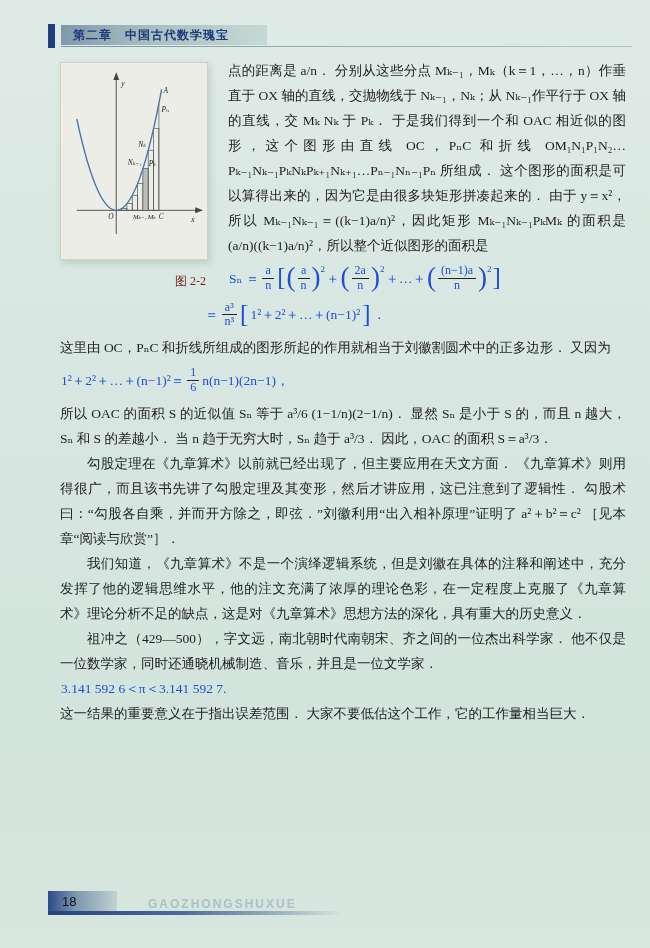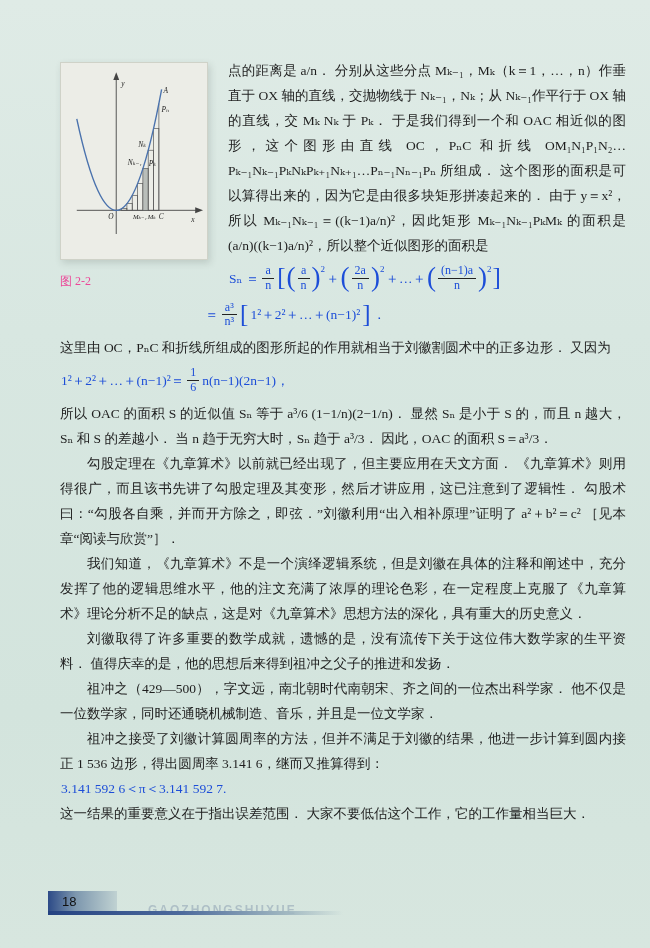--- a/index.html
+++ b/index.html
@@ -28,21 +28,21 @@
   .content{position:absolute;top:58px;left:60px;width:566px;font-size:13.5px;line-height:25px;text-align:justify;}
   .para{margin:0;}
   .indent{text-indent:2em;}
   
   .fig-float{float:left;width:158px;margin:4px 10px 2px 0;}
   .figbox{
     width:146px;height:196px;background:#ecede7;border:1px solid #cfd2c8;
     box-shadow:2px 3px 7px rgba(60,70,65,.18);
   }
   .figbox svg{display:block;width:146px;height:196px;}
-  .fig-caption{width:146px;text-align:left;font-size:12px;margin-top:9px;color:#ec4899;}
+  .fig-caption{width:146px;text-align:right;font-size:12px;margin-top:9px;color:#7f1d1d;}
   
   .eqwrap{clear:none;}
   .eq{display:flex;align-items:center;flex-wrap:nowrap;font-size:13.5px;line-height:1;margin:6px 0;color:#1d4ed8;}
   .eq .mtext{white-space:pre;padding:0 1px;}
   .frac{display:inline-flex;flex-direction:column;text-align:center;font-size:12px;line-height:1.15;margin:0 2px;vertical-align:middle;}
   .frac .fn{border-bottom:1px solid #222;padding:0 3px;display:block;}
   .frac .fd{padding:0 3px;display:block;}
   .paren{font-size:27px;font-weight:300;line-height:0;padding:0;transform:translateY(-1px);}
   .bigbr{font-size:25px;font-weight:300;line-height:0;padding:0 1px;transform:translateY(-1px);}
   .eq sup{font-size:9px;transform:translateY(-9px);line-height:0;}
@@ -54,33 +54,40 @@
   .footer{position:absolute;left:48px;top:891px;right:18px;height:30px;}
   .pagenum-box{
     position:absolute;left:0;top:0;width:69px;height:20px;
     background:linear-gradient(90deg,#2c4a87 0%,#7d97ae 40%,#c0d2d2 100%);
     display:flex;align-items:center;
   }
   .pagenum-box span{font-family:"Liberation Sans","DejaVu Sans",sans-serif;font-size:13px;color:#111;padding-left:14px;}
   .footer-bar{position:absolute;left:0;top:20px;width:295px;height:4px;
     background:linear-gradient(90deg,#244281 0%,#4c6a9c 45%,#9fb6c0 80%,rgba(159,182,192,0));}
   .running-title{
-    position:absolute;left:100px;top:12px;
+    position:absolute;left:100px;top:6px;
     font-family:"Liberation Sans","DejaVu Sans",sans-serif;
     font-size:12px;font-weight:bold;letter-spacing:2px;color:#aebfc6;
   }
   
   .flabel{font-family:"Liberation Serif","DejaVu Serif",serif;font-style:italic;font-size:7.5px;fill:#222;}
   .flabel-sm{font-size:6.8px;}
 </style>
 </head>
 <body>
 
 <div class="page">
 
+  <div class="chapter-header">
+    <div class="chapter-bar"></div>
+    <div class="chapter-box">
+      <span>第二章　中国古代数学瑰宝</span>
+    </div>
+    <div class="header-rule"></div>
+  </div>
 
   <div class="content">
 
     <div class="fig-float">
       <div class="figbox">
         <svg viewBox="0 0 148 196">
 
           <line x1="56" y1="14" x2="56" y2="172" stroke="#444" stroke-width="0.9"></line>
           <polygon points="56,8 53,16 59,16" fill="#444"></polygon>
           <line x1="16" y1="148" x2="138" y2="148" stroke="#444" stroke-width="0.9"></line>
@@ -173,25 +180,23 @@
         </span>
         <span class="mtext">n(n−1)(2n−1)，</span>
       </div>
 
     <p class="para">所以 OAC 的面积 S 的近似值 Sₙ 等于 a³/6 (1−1/n)(2−1/n)． 显然 Sₙ 是小于 S 的，而且 n 越大，Sₙ 和 S 的差越小． 当 n 趋于无穷大时，Sₙ 趋于 a³/3． 因此，OAC 的面积 S＝a³/3．</p>
 
     <p class="para indent">勾股定理在《九章算术》以前就已经出现了，但主要应用在天文方面． 《九章算术》则用得很广，而且该书先讲了勾股定理及其变形，然后才讲应用，这已注意到了逻辑性． 勾股术曰：“勾股各自乘，并而开方除之，即弦．”刘徽利用“出入相补原理”证明了 a²＋b²＝c² ［见本章“阅读与欣赏”］．</p>
 
     <p class="para indent">我们知道，《九章算术》不是一个演绎逻辑系统，但是刘徽在具体的注释和阐述中，充分发挥了他的逻辑思维水平，他的注文充满了浓厚的理论色彩，在一定程度上克服了《九章算术》理论分析不足的缺点，这是对《九章算术》思想方法的深化，具有重大的历史意义．</p>
 
-    <p class="para indent">刘徽取得了许多重要的数学成就，遗憾的是，没有流传下关于这位伟大数学家的生平资料． 值得庆幸的是，他的思想后来得到祖冲之父子的推进和发扬．</p>
 
     <p class="para indent">祖冲之（429—500），字文远，南北朝时代南朝宋、齐之间的一位杰出科学家． 他不仅是一位数学家，同时还通晓机械制造、音乐，并且是一位文学家．</p>
 
-    <p class="para indent">祖冲之接受了刘徽计算圆周率的方法，但并不满足于刘徽的结果，他进一步计算到圆内接正 1 536 边形，得出圆周率 3.141 6，继而又推算得到：</p>
 
     <div class="eq eq-center">
         <span class="mtext">3.141 592 6＜π＜3.141 592 7.</span>
       </div>
 
     <p class="para">这一结果的重要意义在于指出误差范围． 大家不要低估这个工作，它的工作量相当巨大．</p>
 
   </div>
 
   <div class="footer">

